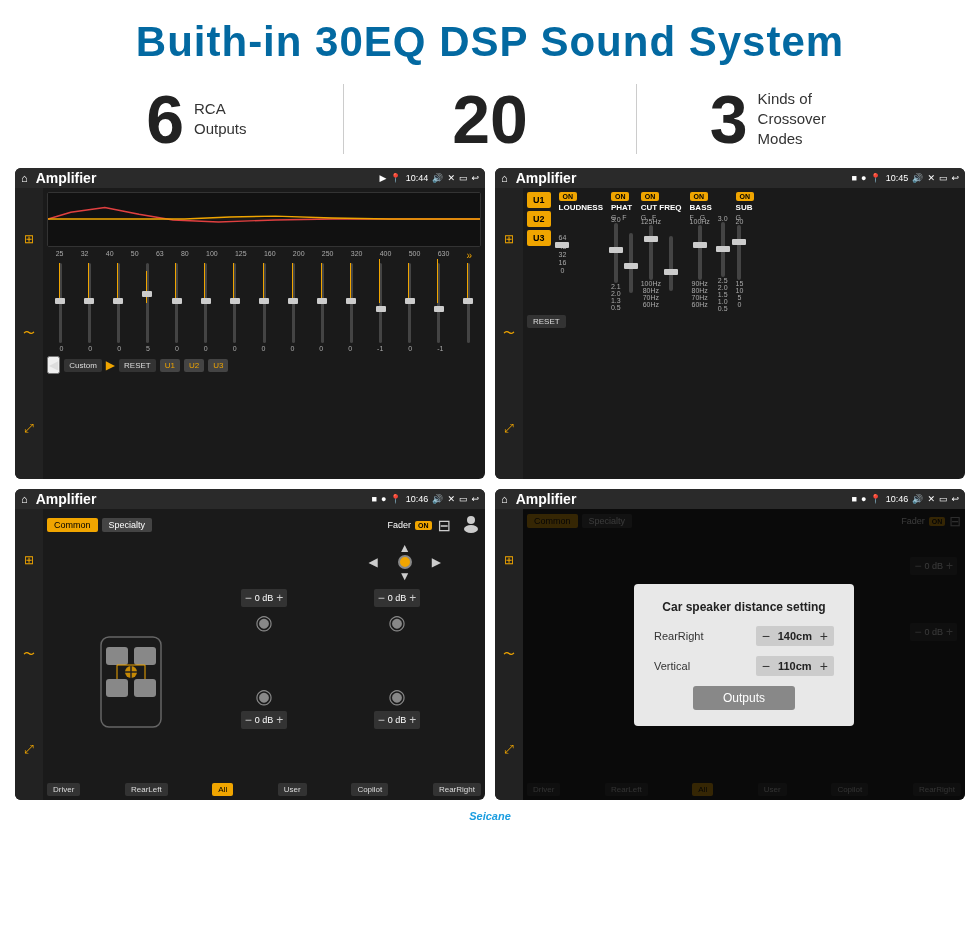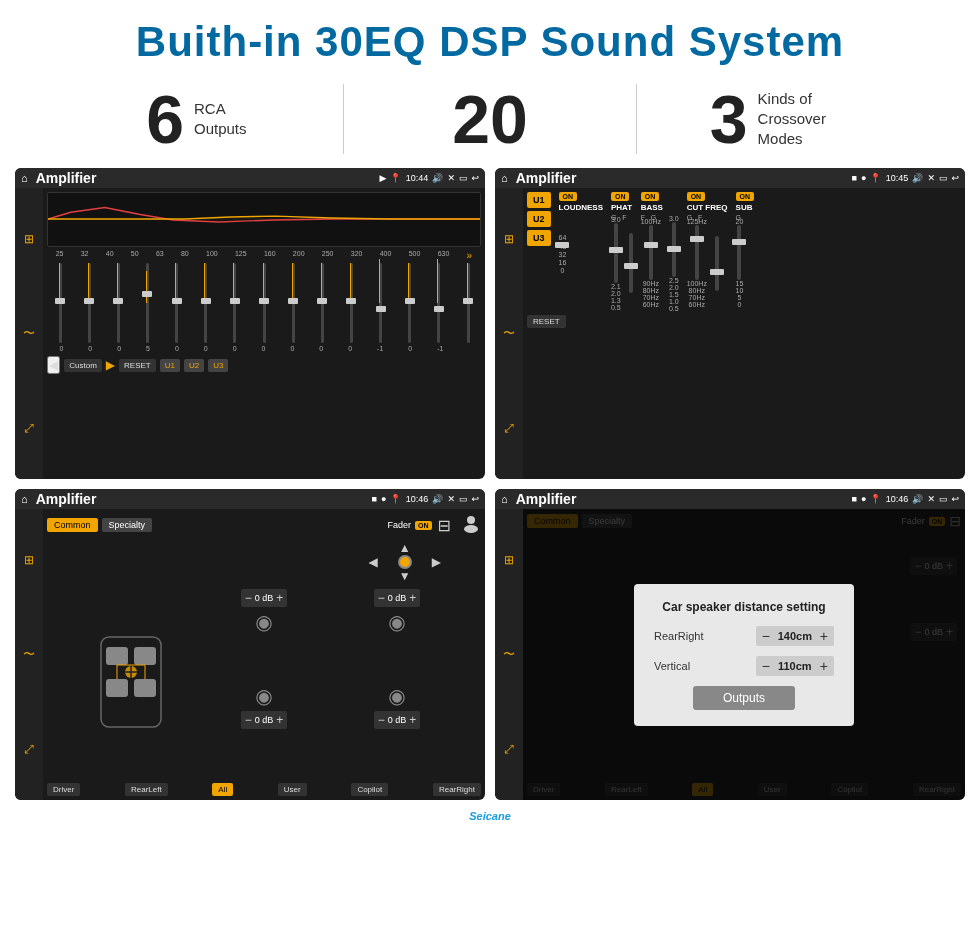--- a/index.html
+++ b/index.html
@@ -704,20 +704,42 @@
                 </div>
                 <div style="display:flex;flex-direction:column;align-items:center;">
                   <div class="amp-vert-track" style="height:60px;">
                       <div class="amp-vert-thumb" style="top:50%;"></div>
                     </div>
                 </div>
               </div>
             </div>
             <div class="amp-control-group">
               <button class="amp-on-btn">ON</button>
+              <span class="amp-ctrl-label">CUT FREQ</span>
+              <span class="amp-sub-label">G &nbsp; F</span>
+              <div class="amp-slider-wrap" style="gap:8px;">
+                <div style="display:flex;flex-direction:column;align-items:center;">
+                  <span class="amp-val-label">125Hz</span>
+                  <div class="amp-vert-track" style="height:55px;">
+                      <div class="amp-vert-thumb" style="top:20%;"></div>
+                    </div>
+                  <span class="amp-val-label">100Hz</span>
+                  <span class="amp-val-label">80Hz</span>
+                  <span class="amp-val-label">70Hz</span>
+                  <span class="amp-val-label">60Hz</span>
+                </div>
+                <div style="display:flex;flex-direction:column;align-items:center;">
+                  <div class="amp-vert-track" style="height:55px;">
+                      <div class="amp-vert-thumb" style="top:60%;"></div>
+                    </div>
+                </div>
+              </div>
+            </div>
+            <div class="amp-control-group">
+              <button class="amp-on-btn">ON</button>
               <span class="amp-ctrl-label">BASS</span>
               <span class="amp-sub-label">F &nbsp; G</span>
               <div class="amp-slider-wrap" style="gap:8px;">
                 <div style="display:flex;flex-direction:column;align-items:center;">
                   <span class="amp-val-label">100Hz</span>
                   <div class="amp-vert-track" style="height:55px;">
                       <div class="amp-vert-thumb" style="top:30%;"></div>
                     </div>
                   <span class="amp-val-label">90Hz</span>
                   <span class="amp-val-label">80Hz</span>
@@ -727,42 +749,20 @@
                 <div style="display:flex;flex-direction:column;align-items:center;">
                   <span class="amp-val-label">3.0</span>
                   <div class="amp-vert-track" style="height:55px;">
                       <div class="amp-vert-thumb" style="top:45%;"></div>
                     </div>
                   <span class="amp-val-label">2.5</span>
                   <span class="amp-val-label">2.0</span>
                   <span class="amp-val-label">1.5</span>
                   <span class="amp-val-label">1.0</span>
                   <span class="amp-val-label">0.5</span>
-                </div>
-              </div>
-            </div>
-            <div class="amp-control-group">
-              <button class="amp-on-btn">ON</button>
-              <span class="amp-ctrl-label">CUT FREQ</span>
-              <span class="amp-sub-label">G &nbsp; F</span>
-              <div class="amp-slider-wrap" style="gap:8px;">
-                <div style="display:flex;flex-direction:column;align-items:center;">
-                  <span class="amp-val-label">125Hz</span>
-                  <div class="amp-vert-track" style="height:55px;">
-                      <div class="amp-vert-thumb" style="top:20%;"></div>
-                    </div>
-                  <span class="amp-val-label">100Hz</span>
-                  <span class="amp-val-label">80Hz</span>
-                  <span class="amp-val-label">70Hz</span>
-                  <span class="amp-val-label">60Hz</span>
-                </div>
-                <div style="display:flex;flex-direction:column;align-items:center;">
-                  <div class="amp-vert-track" style="height:55px;">
-                      <div class="amp-vert-thumb" style="top:60%;"></div>
-                    </div>
                 </div>
               </div>
             </div>
             <div class="amp-control-group">
               <button class="amp-on-btn">ON</button>
               <span class="amp-ctrl-label">SUB</span>
               <span class="amp-sub-label">G</span>
               <div class="amp-slider-wrap">
                 <div style="display:flex;flex-direction:column;align-items:center;">
                   <span class="amp-val-label">20</span>

